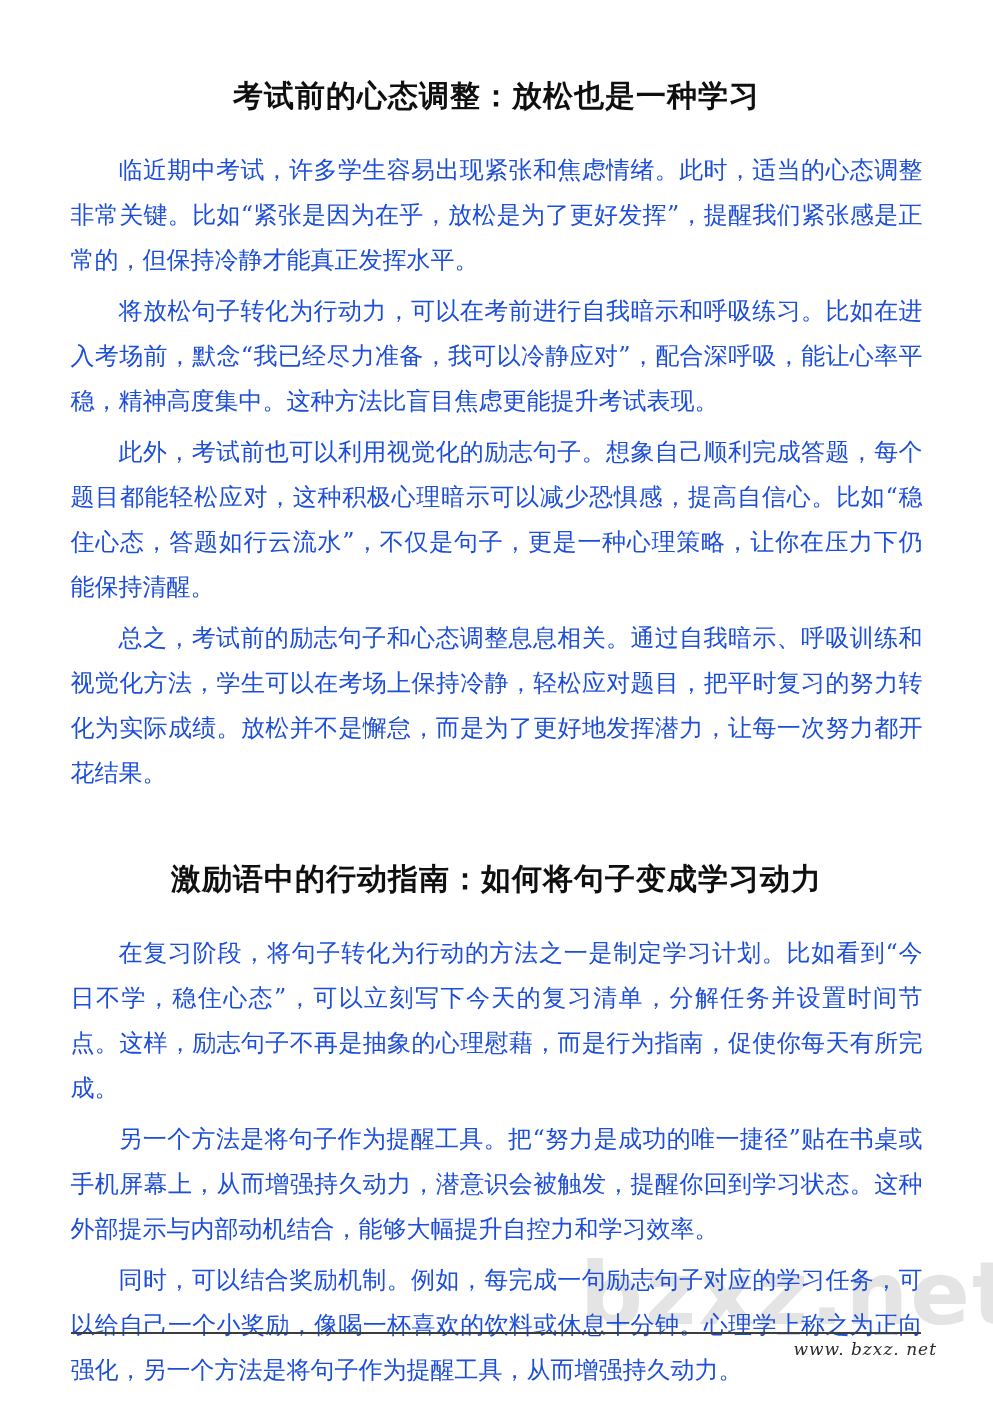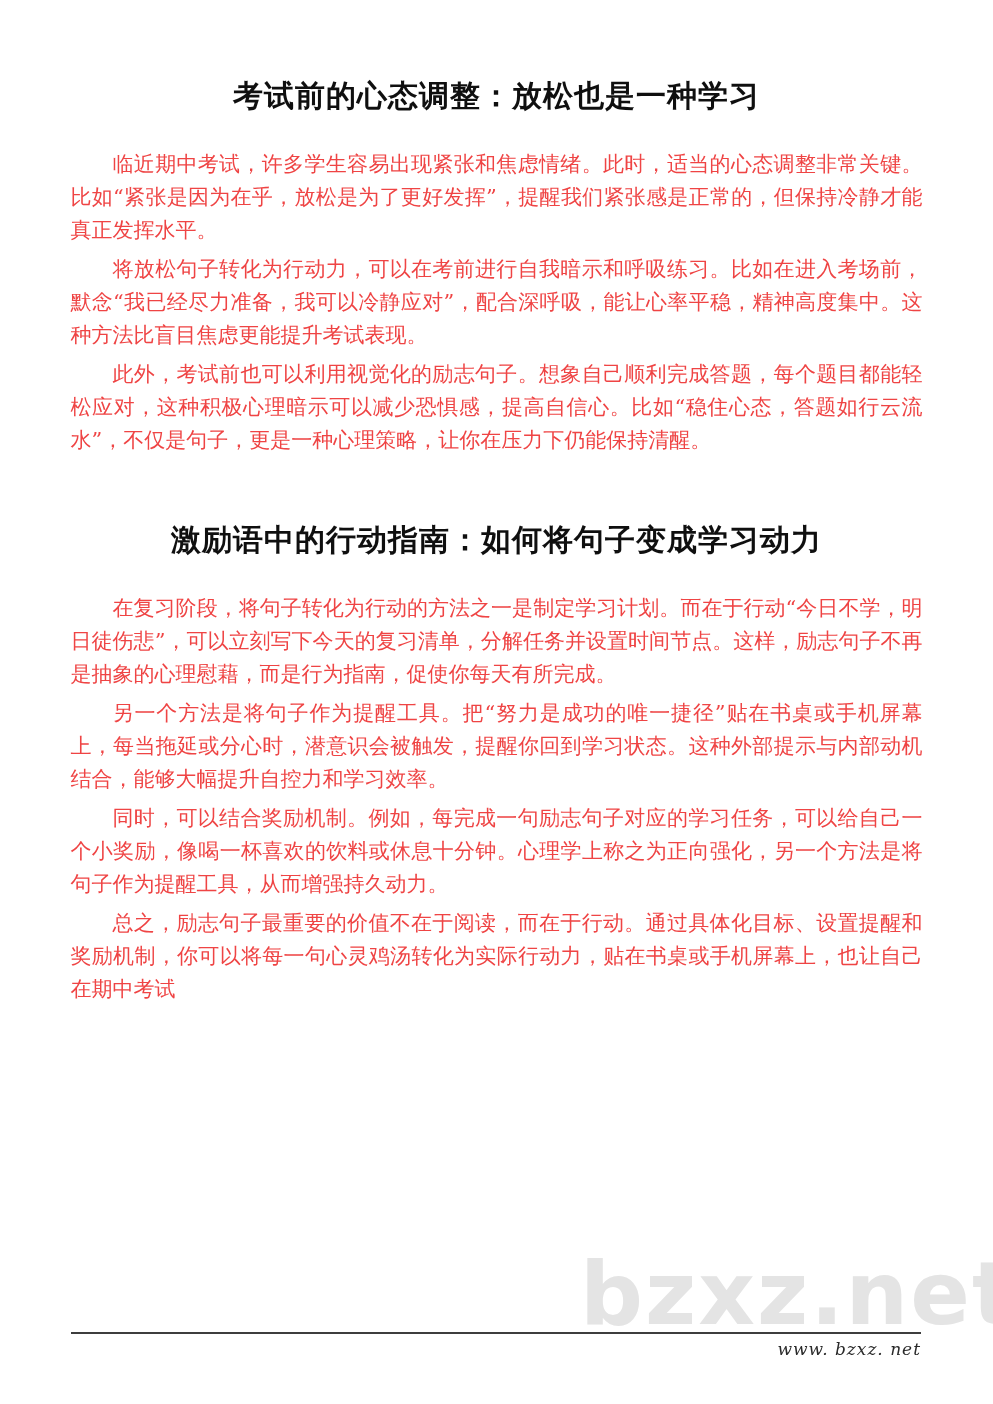--- a/index.html
+++ b/index.html
@@ -43,40 +43,40 @@
     font-family: "DejaVu Sans", "Liberation Sans", sans-serif;
     font-weight: 700;
     font-size: 30px;
     line-height: 36px;
     letter-spacing: 1px;
     text-align: center;
     color: #0f0f0f;
   }
   .para {
     margin: 6px 0;
-    font-size: 21px;
-    line-height: 33px;
+    font-size: 24px;
+    line-height: 45px;
     text-align: justify;
-    color: #ef4444;
+    color: #1d4ed8;
   }
   .indent { text-indent: 2em; }
   .footer-rule {
     position: absolute;
     z-index: 2;
     left: 71px;
     top: 1332px;
     width: 850px;
     height: 0;
     border-top: 2px solid #3d3d3d;
   }
   .footer-site {
     position: absolute;
     z-index: 2;
     top: 1339px;
-    right: 72px;
+    right: 56px;
     font-family: "DejaVu Serif", "Liberation Serif", serif;
     font-style: italic;
     font-size: 17px;
     letter-spacing: 1px;
     color: #2a2a2a;
   }
 </style>
 </head>
 <body>
 
@@ -84,26 +84,27 @@
 
   <div class="watermark">bzxz.net</div>
 
   <div class="content">
 
     <div class="article article-1">
       <h1 class="title">考试前的心态调整：放松也是一种学习</h1>
       <p class="para indent">临近期中考试，许多学生容易出现紧张和焦虑情绪。此时，适当的心态调整非常关键。比如“紧张是因为在乎，放松是为了更好发挥”，提醒我们紧张感是正常的，但保持冷静才能真正发挥水平。</p>
       <p class="para indent">将放松句子转化为行动力，可以在考前进行自我暗示和呼吸练习。比如在进入考场前，默念“我已经尽力准备，我可以冷静应对”，配合深呼吸，能让心率平稳，精神高度集中。这种方法比盲目焦虑更能提升考试表现。</p>
       <p class="para indent">此外，考试前也可以利用视觉化的励志句子。想象自己顺利完成答题，每个题目都能轻松应对，这种积极心理暗示可以减少恐惧感，提高自信心。比如“稳住心态，答题如行云流水”，不仅是句子，更是一种心理策略，让你在压力下仍能保持清醒。</p>
+      <p class="para indent">总之，考试前的励志句子和心态调整息息相关。通过自我暗示、呼吸训练和视觉化方法，学生可以在考场上保持冷静，轻松应对题目，把平时复习的努力转化为实际成绩。放松并不是懈怠，而是为了更好地发挥潜力，让每一次努力都开花结果。</p>
     </div>
 
     <div class="article article-2">
       <h1 class="title">激励语中的行动指南：如何将句子变成学习动力</h1>
-      <p class="para indent">在复习阶段，将句子转化为行动的方法之一是制定学习计划。而在于行动“今日不学，明日徒伤悲”，可以立刻写下今天的复习清单，分解任务并设置时间节点。这样，励志句子不再是抽象的心理慰藉，而是行为指南，促使你每天有所完成。</p>
-      <p class="para indent">另一个方法是将句子作为提醒工具。把“努力是成功的唯一捷径”贴在书桌或手机屏幕上，每当拖延或分心时，潜意识会被触发，提醒你回到学习状态。这种外部提示与内部动机结合，能够大幅提升自控力和学习效率。</p>
+      <p class="para indent">在复习阶段，将句子转化为行动的方法之一是制定学习计划。比如看到“今日不学，稳住心态”，可以立刻写下今天的复习清单，分解任务并设置时间节点。这样，励志句子不再是抽象的心理慰藉，而是行为指南，促使你每天有所完成。</p>
+      <p class="para indent">另一个方法是将句子作为提醒工具。把“努力是成功的唯一捷径”贴在书桌或手机屏幕上，从而增强持久动力，潜意识会被触发，提醒你回到学习状态。这种外部提示与内部动机结合，能够大幅提升自控力和学习效率。</p>
       <p class="para indent">同时，可以结合奖励机制。例如，每完成一句励志句子对应的学习任务，可以给自己一个小奖励，像喝一杯喜欢的饮料或休息十分钟。心理学上称之为正向强化，另一个方法是将句子作为提醒工具，从而增强持久动力。</p>
       <p class="para indent">总之，励志句子最重要的价值不在于阅读，而在于行动。通过具体化目标、设置提醒和奖励机制，你可以将每一句心灵鸡汤转化为实际行动力，贴在书桌或手机屏幕上，也让自己在期中考试</p>
     </div>
 
   </div>
 
   <div class="footer-rule"></div>
   <div class="footer-site">www. bzxz. net</div>
 
 </div>

